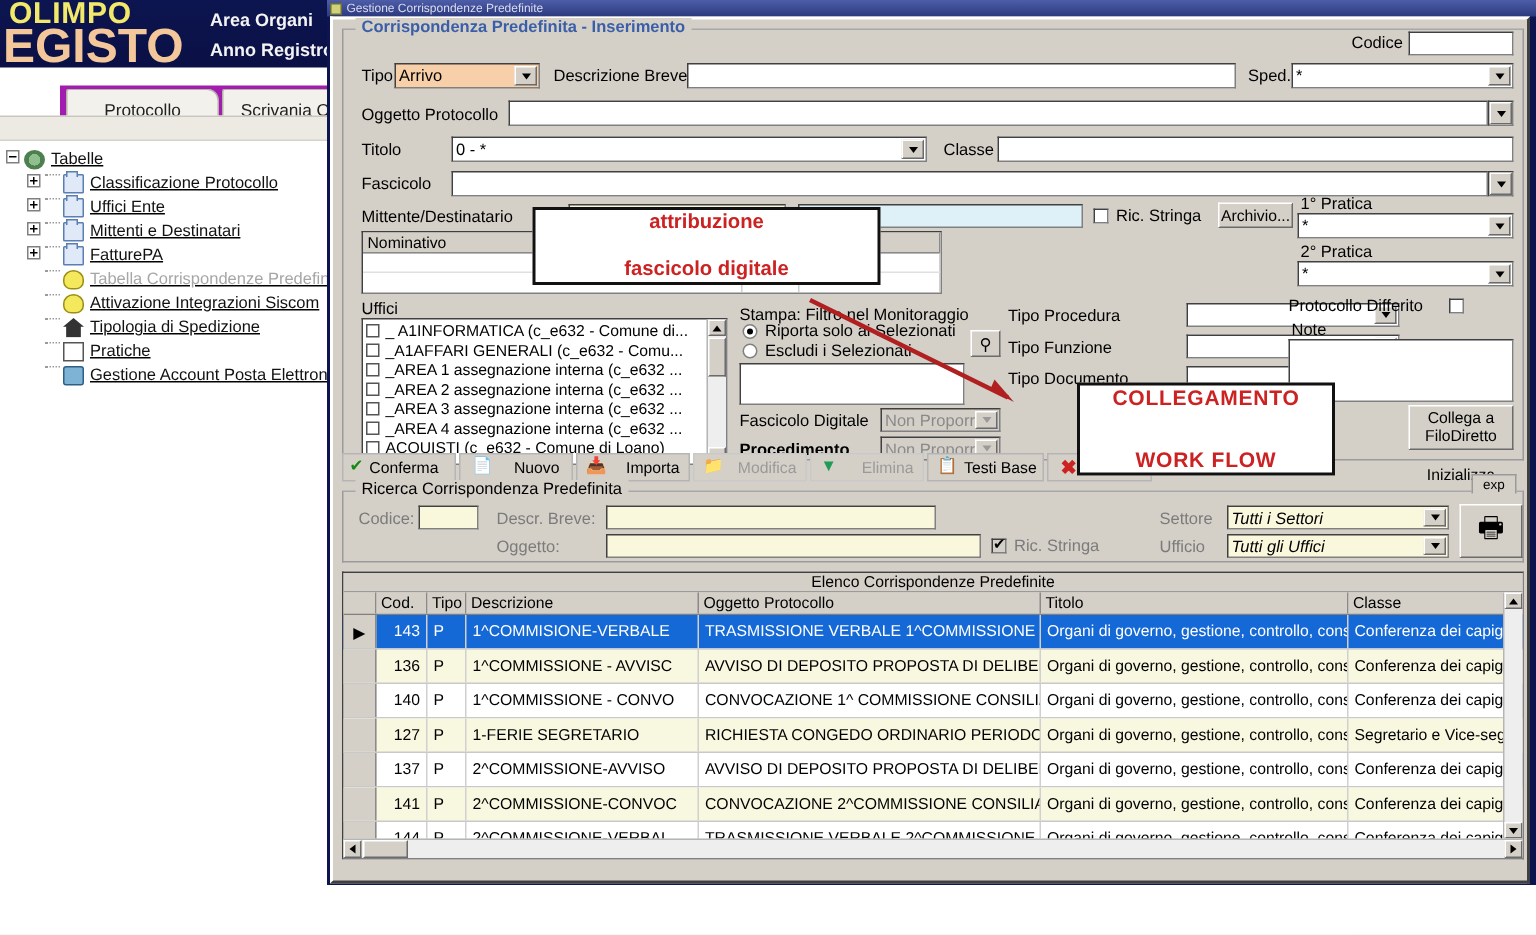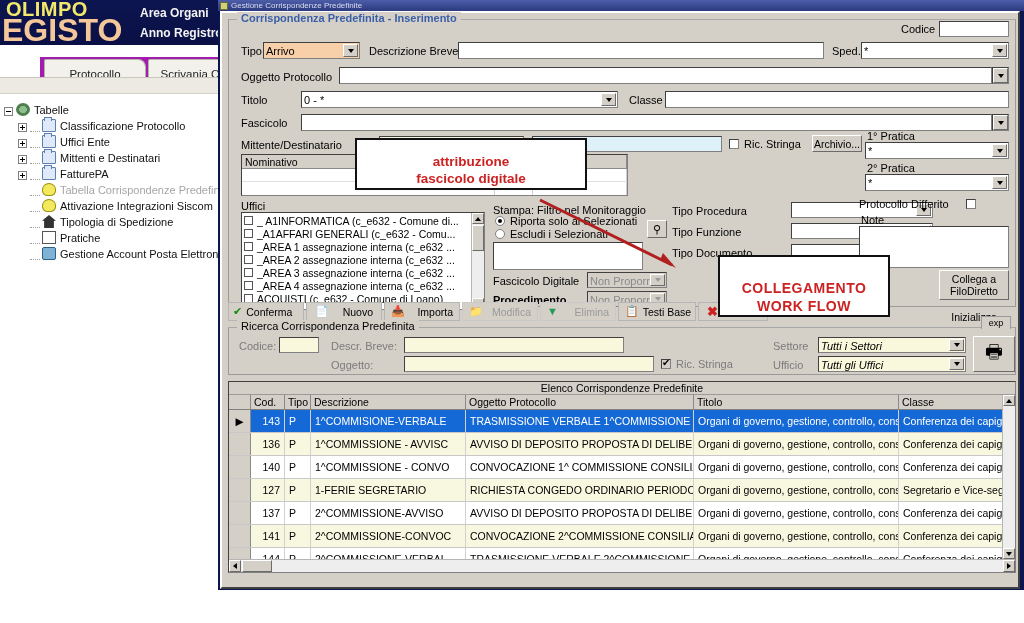--- a/index.html
+++ b/index.html
@@ -46,21 +46,21 @@
   }
   .tab.t1 { left:4px; width:102px; }
   .tab.t2 { left:108px; width:112px; }
 
   .treepanel {
     position:absolute; left:0; top:77px; width:220px; height:546px;
     background:#ffffff; border-top:1px solid #c8c6bd;
   }
   .tree-spacer { height:16px; background:#eceae3; border-bottom:1px solid #d4d2c9;}
   .tree { padding:6px 0 0 4px; }
-  .tnode { display:flex; align-items:flex-end; height:16px; white-space:nowrap; font-size:11px;}
+  .tnode { display:flex; align-items:flex-start; height:16px; white-space:nowrap; font-size:11px;text-decoration:underline;}
   .tnode .twist {
     width:9px; height:9px; border:1px solid #808080; background:#fff;
     margin-right:3px; position:relative; flex:0 0 auto;
   }
   .tnode .twist.none { border:none; background:transparent; }
   .tnode .twist:not(.none)::before {
     content:""; position:absolute; left:1px; top:3px; width:5px; height:1px; background:#000;
   }
   .tnode .twist.plus::after {
     content:""; position:absolute; left:3px; top:1px; width:1px; height:5px; background:#000;
@@ -181,21 +181,21 @@
   .vscroll .sbtn.down { bottom:0; }
   .arrow-up { width:0;height:0;border-left:3px solid transparent;border-right:3px solid transparent;border-bottom:4px solid #000; }
   .arrow-dn { width:0;height:0;border-left:3px solid transparent;border-right:3px solid transparent;border-top:4px solid #000; }
   .arrow-lt { width:0;height:0;border-top:3px solid transparent;border-bottom:3px solid transparent;border-right:4px solid #000; }
   .arrow-rt { width:0;height:0;border-top:3px solid transparent;border-bottom:3px solid transparent;border-left:4px solid #000; }
   .vthumb { position:absolute; left:0; width:12px; background:#d4d0c8; border:1px solid #fff; border-right-color:#6b6b6b; border-bottom-color:#6b6b6b;}
 
   
   .annot {
     position:absolute; background:#fff; border:2px solid #111;
-    display:flex; flex-direction:column; align-items:center; justify-content:flex-end;
+    display:flex; flex-direction:column; align-items:center; justify-content:space-between;
     color:#cc2222; font-weight:bold; text-align:center; line-height:1.25;
   }
   .annot.a1 { font-size:13.5px; }
   .annot.a2 { font-size:14px; letter-spacing:.5px; }
 
   .arrowline { position:absolute; pointer-events:none; }
 
   
   .grid-wrap {
     position:absolute; background:#fff; border:1px solid #808080;

